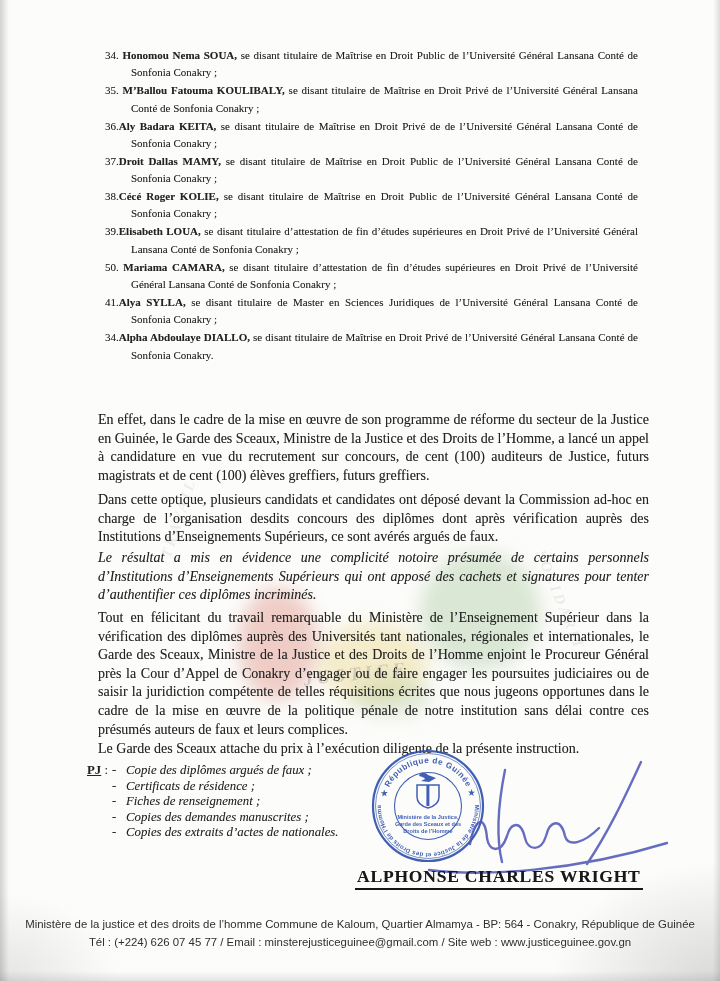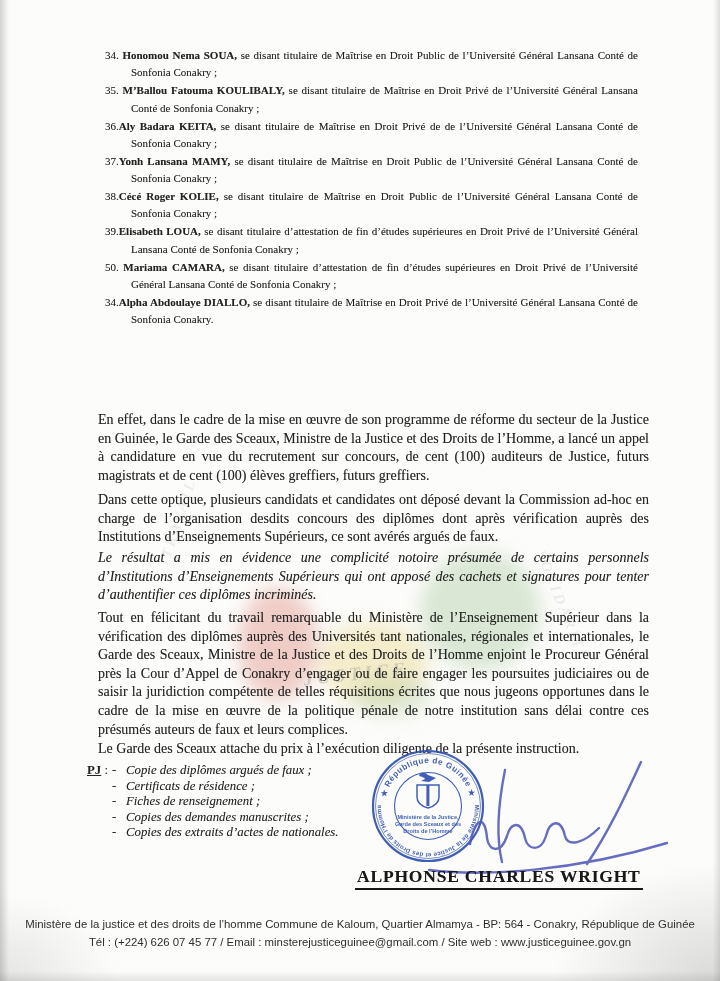--- a/index.html
+++ b/index.html
@@ -84,28 +84,29 @@
   </div>
 
   <div class="num-list">
 
       <div class="item"><span class="num">34.</span><span class="name"> Honomou Nema SOUA,</span><span class="rest"> se disant titulaire de Maîtrise en Droit Public de l’Université Général Lansana Conté de Sonfonia Conakry ;</span></div>
 
       <div class="item"><span class="num">35.</span><span class="name"> M’Ballou Fatouma KOULIBALY,</span><span class="rest"> se disant titulaire de Maîtrise en Droit Privé de l’Université Général Lansana Conté de Sonfonia Conakry ;</span></div>
 
       <div class="item"><span class="num">36.</span><span class="name">Aly Badara KEITA,</span><span class="rest"> se disant titulaire de Maîtrise en Droit Privé de de l’Université Général Lansana Conté de Sonfonia Conakry ;</span></div>
 
-      <div class="item"><span class="num">37.</span><span class="name">Yonh Lansana MAMY,</span><span class="rest"> se disant titulaire de Maîtrise en Droit Public de l’Université Général Lansana Conté de Sonfonia Conakry ;</span></div>
+      <div class="item"><span class="num">37.</span><span class="name">Droit Dallas MAMY,</span><span class="rest"> se disant titulaire de Maîtrise en Droit Public de l’Université Général Lansana Conté de Sonfonia Conakry ;</span></div>
 
       <div class="item"><span class="num">38.</span><span class="name">Cécé Roger KOLIE,</span><span class="rest"> se disant titulaire de Maîtrise en Droit Public de l’Université Général Lansana Conté de Sonfonia Conakry ;</span></div>
 
       <div class="item"><span class="num">39.</span><span class="name">Elisabeth LOUA,</span><span class="rest"> se disant titulaire d’attestation de fin d’études supérieures en Droit Privé de l’Université Général Lansana Conté de Sonfonia Conakry ;</span></div>
 
       <div class="item"><span class="num">50.</span><span class="name"> Mariama CAMARA,</span><span class="rest"> se disant titulaire d’attestation de fin d’études supérieures en Droit Privé de l’Université Général Lansana Conté de Sonfonia Conakry ;</span></div>
 
+      <div class="item"><span class="num">41.</span><span class="name">Alya SYLLA,</span><span class="rest"> se disant titulaire de Master en Sciences Juridiques de l’Université Général Lansana Conté de Sonfonia Conakry ;</span></div>
 
       <div class="item"><span class="num">34.</span><span class="name">Alpha Abdoulaye DIALLO,</span><span class="rest"> se disant titulaire de Maîtrise en Droit Privé de l’Université Général Lansana Conté de Sonfonia Conakry.</span></div>
     </div>
 
   <p class="para p1">En effet, dans le cadre de la mise en œuvre de son programme de réforme du secteur de la Justice en Guinée, le Garde des Sceaux, Ministre de la Justice et des Droits de l’Homme, a lancé un appel à candidature en vue du recrutement sur concours, de cent (100) auditeurs de Justice, futurs magistrats et de cent (100) élèves greffiers, futurs greffiers.</p>
   <p class="para p2">Dans cette optique, plusieurs candidats et candidates ont déposé devant la Commission ad-hoc en charge de l’organisation desdits concours des diplômes dont après vérification auprès des Institutions d’Enseignements Supérieurs, ce sont avérés argués de faux.</p>
   <p class="para p3">Le résultat a mis en évidence une complicité notoire présumée de certains personnels d’Institutions d’Enseignements Supérieurs qui ont apposé des cachets et signatures pour tenter d’authentifier ces diplômes incriminés.</p>
   <p class="para p4">Tout en félicitant du travail remarquable du Ministère de l’Enseignement Supérieur dans la vérification des diplômes auprès des Universités tant nationales, régionales et internationales, le Garde des Sceaux, Ministre de la Justice et des Droits de l’Homme enjoint le Procureur Général près la Cour d’Appel de Conakry d’engager ou de faire engager les poursuites judiciaires ou de saisir la juridiction compétente de telles réquisitions écrites que nous jugeons opportunes dans le cadre de la mise en œuvre de la politique pénale de notre institution sans délai contre ces présumés auteurs de faux et leurs complices.</p>
   <p class="para p5">Le Garde des Sceaux attache du prix à l’exécution diligente de la présente instruction.</p>
 

